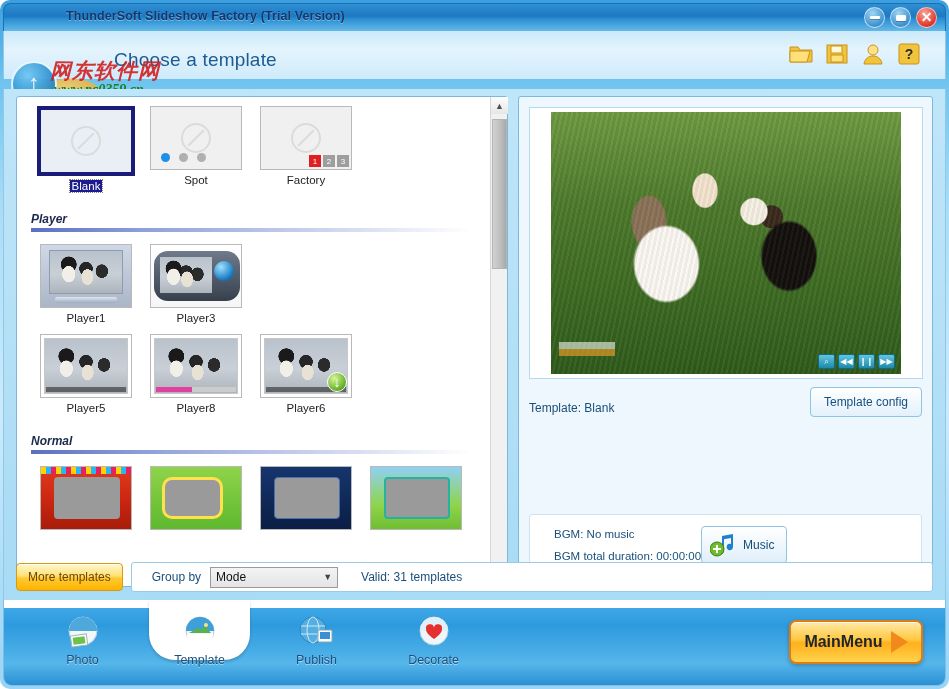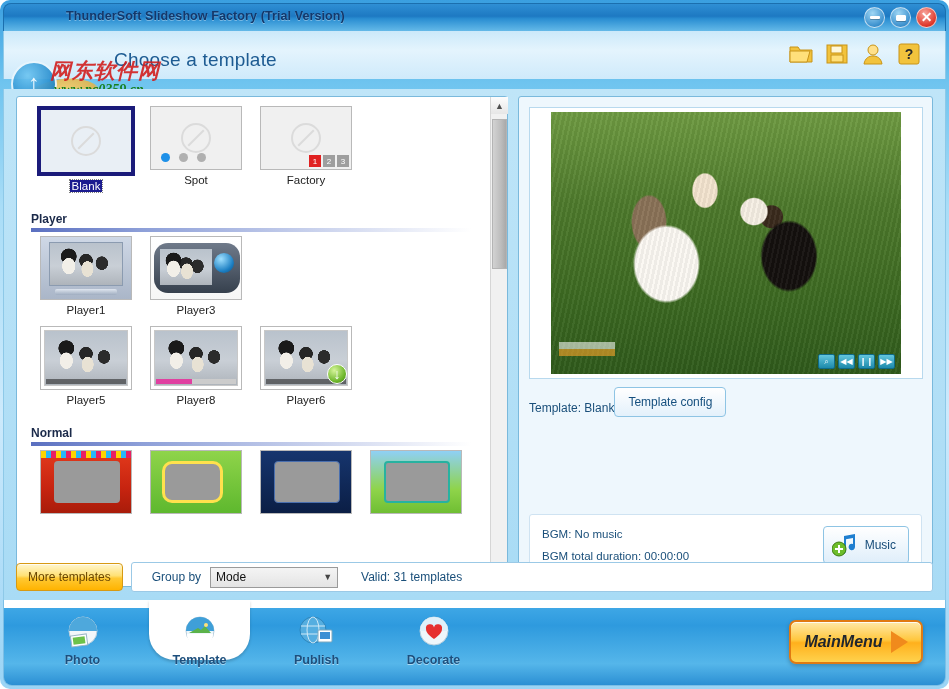--- a/index.html
+++ b/index.html
@@ -206,21 +206,21 @@
   .nf1 { background: linear-gradient(180deg, #e33a1c 0%, #c72410 60%, #a81c0a 100%); }
   .nf1:before { content:""; position:absolute; left:0; right:0; top:0; height:7px;
     background: repeating-linear-gradient(90deg,#ffd300 0 5px,#29b6f6 5px 10px,#e91e63 10px 15px); }
   .nf2 { background: linear-gradient(180deg, #8fd44a 0%, #5eb82e 100%); }
   .nf2 .inner-gray { border: 3px solid #ffe14d; left: 12%; right: 20%; border-radius: 10px;}
   .nf3 { background: linear-gradient(180deg, #16356e 0%, #0b1e45 100%); }
   .nf3 .inner-gray { border: 1px solid #4a6fae; }
   .nf4 { background: linear-gradient(180deg, #8fd0f5 0%, #8fd44a 62%, #6fbe33 100%); }
   .nf4 .inner-gray { border: 2px solid #27b2a0; }
 
-  .sec-head { margin: 10px 0 4px 0; width: 440px; }
+  .sec-head { margin: 10px 0 12px 0; width: 440px; font-style: italic; }
   .sec-title { font-size: 12px; font-weight: bold; color: #1b2a4a; }
   .sec-rule { height: 4px; margin-top: 2px; background: linear-gradient(90deg, #5a6fc0 0%, #8d9fd8 25%, #ffffff 100%); }
 
   
   .vscroll {
     width: 17px; height: 100%; background: #f1f1f1; border-left: 1px solid #d6d6d6;
     position: relative; flex-shrink: 0; cursor: pointer;
   }
   .sc-btn { width: 17px; height: 17px; background: linear-gradient(180deg,#fdfdfd,#e6e6e6);
     display:flex; align-items:center; justify-content:center; font-size: 9px; color: #4f4f4f; cursor: pointer;}
@@ -262,31 +262,31 @@
     opacity: .75;
   }
   .play-ctls { position: absolute; right: 6px; bottom: 5px; display: flex; gap: 3px; z-index: 4; }
   .pc-btn {
     width: 17px; height: 15px; border-radius: 2px;
     background: linear-gradient(180deg,#63c6de,#1d8aab);
     border: 1px solid #0f6b89;
     display:flex; align-items:center; justify-content:center;
     color: #fff; font-size: 8px; cursor: pointer;
   }
-  .tpl-info-row { display: flex; align-items: flex-start; justify-content: flex-start; margin-top: 8px; }
+  .tpl-info-row { display: flex; align-items: flex-start; justify-content: space-between; margin-top: 8px; }
   .tpl-name { font-size: 12px; color: #1a4f7a; padding-top: 14px; }
   .btn-cfg {
     padding: 7px 13px; font-size: 12px; color: #16507f;
     background: linear-gradient(180deg,#ffffff,#e3f1fb);
     border: 1px solid #8ec4e4; border-radius: 4px; cursor: pointer;
   }
   .bgm-box {
     position: absolute; left: 10px; right: 10px; bottom: 10px; height: 62px;
     background: #ffffff; border: 1px solid #cfe3f2; border-radius: 3px;
-    padding: 9px 12px; display: flex; align-items: center; justify-content: space-between;
+    padding: 9px 24px; display: flex; align-items: center; 
   }
   .bgm-lines { font-size: 11.5px; color: #1a4f7a; line-height: 22px; }
   .btn-music {
     display: flex; align-items: center; gap: 7px; padding: 6px 12px 6px 8px;
     background: linear-gradient(180deg,#ffffff,#dfeefa);
     border: 1px solid #8ec4e4; border-radius: 4px; cursor: pointer;
     font-size: 12px; color: #154b78;
   }
 
   
@@ -326,32 +326,32 @@
     width: 117px; height: 70px; position: relative; cursor: pointer;
     display: flex; flex-direction: column; align-items: center; padding-top: 6px;
   }
   .nav-item.active:before {
     content: ""; position: absolute; left: 8px; right: 8px; top: -8px; bottom: 18px;
     background: #ffffff; border-radius: 0 0 26px 26px;
     box-shadow: 0 2px 3px rgba(0,0,0,.18);
   }
   .nav-ico { width: 38px; height: 38px; position: relative; z-index: 2; }
   .nav-lbl {
-    position: relative; z-index: 2; font-size: 12.5px; font-weight: bold; color: #1d4f7d;
+    position: relative; z-index: 2; font-size: 12.5px; font-weight: normal; color: #1d4f7d;
     margin-top: 1px; text-shadow: 0 1px 0 rgba(255,255,255,.5);
   }
   .btn-mainmenu {
     position: absolute; right: 22px; top: 20px; width: 134px; height: 44px;
     border-radius: 7px; cursor: pointer;
     background: linear-gradient(180deg,#ffe9a8 0%,#ffc73e 45%,#ffb01c 52%,#ffd24d 100%);
     border: 2px solid #e07a12;
     display: flex; align-items: center; justify-content: center; gap: 8px;
     box-shadow: inset 0 1px 0 rgba(255,255,255,.85), 0 2px 4px rgba(0,0,0,.25);
   }
-  .mm-text { font-size: 16px; font-weight: bold; color: #20262e; font-style: italic; }
+  .mm-text { font-size: 16px; font-weight: bold; color: #20262e; }
   .mm-arrow {
     width: 0; height: 0; border-left: 17px solid #f08a1c;
     border-top: 11px solid transparent; border-bottom: 11px solid transparent;
   }
 </style>
 </head>
 <body>
 
 <div class="window">
 

